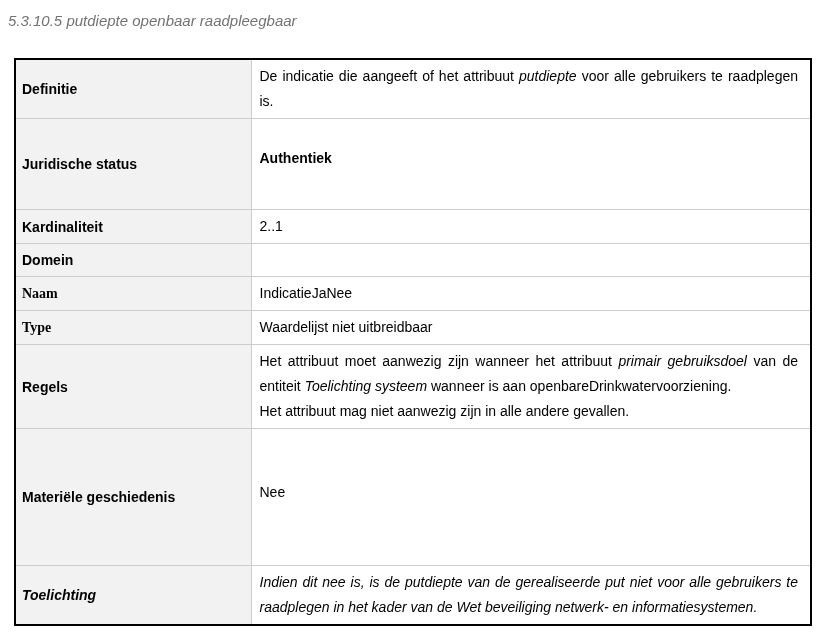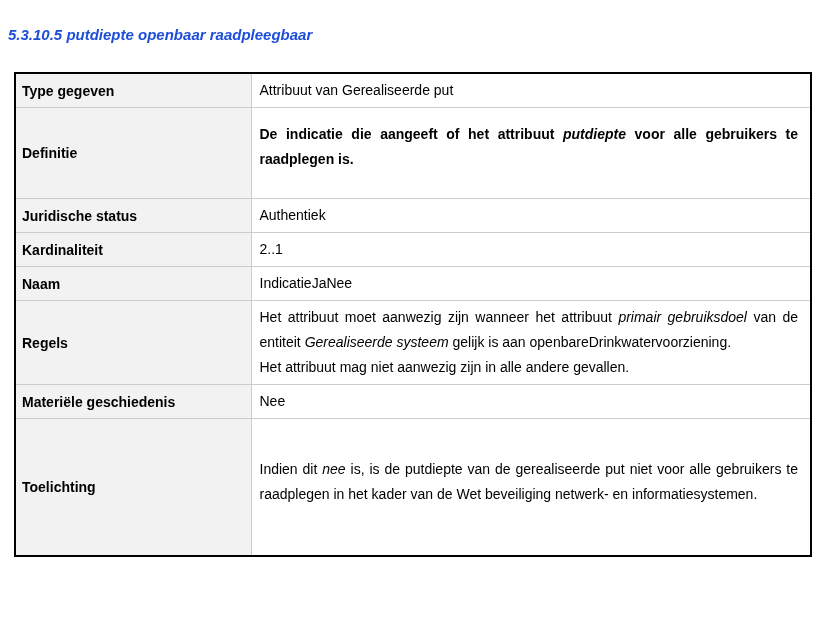--- a/index.html
+++ b/index.html
@@ -14,23 +14,23 @@
     width: 836px;
     height: 644px;
     box-sizing: border-box;
     padding: 8px;
     overflow: hidden;
     background: #ffffff;
   }
   .section-heading {
     font-style: italic;
     font-size: 15px;
-    color: #1d4ed8;
-    margin: 18px 0 0 0;
-    font-weight: bold;
+    color: #737373;
+    margin: 4px 0 0 0;
+    font-weight: normal;
   }
   table.attr-table {
     border-collapse: collapse;
     table-layout: fixed;
     width: 796px;
     margin: 29px 0 0 6px;
     border: 2px solid #000000;
   }
   table.attr-table td {
     border: 1px solid #cccccc;
@@ -38,20 +38,21 @@
     box-sizing: border-box;
     overflow: hidden;
   }
   td.label-cell {
     width: 236px;
     background: #f2f2f2;
     font-weight: bold;
     padding: 4px 6px 4px 6px;
   }
   td.label-cell.indent {
+    font-family: Liberation Serif, serif;
   }
   td.value-cell {
     width: 560px;
     background: #ffffff;
     padding: 4px 12px 4px 8px;
   }
   td.value-cell p {
     margin: 0;
     text-align: justify;
     line-height: 25px;
@@ -75,53 +76,57 @@
 </style>
 </head>
 <body>
 
 <div class="page">
   <h5 class="section-heading">5.3.10.5 putdiepte openbaar raadpleegbaar</h5>
 
   <table class="attr-table">
     <tbody>
         <tr>
-          <td class="label-cell">Type gegeven</td>
-          <td class="value-cell">
-            <p><span>Attribuut van Gerealiseerde put</span></p>
-          </td>
-        </tr>
-        <tr>
           <td class="label-cell">Definitie</td>
           <td class="value-cell">
             <p><span>De indicatie die aangeeft of het attribuut </span><em>putdiepte</em><span> voor alle gebruikers te raadplegen is.</span></p>
           </td>
         </tr>
         <tr>
           <td class="label-cell">Juridische status</td>
           <td class="value-cell">
             <p><span>Authentiek</span></p>
           </td>
         </tr>
         <tr>
           <td class="label-cell">Kardinaliteit</td>
           <td class="value-cell">
             <p><span>2..1</span></p>
           </td>
         </tr>
         <tr>
+          <td class="label-cell">Domein</td>
+          <td class="value-cell"></td>
+        </tr>
+        <tr>
           <td class="label-cell indent">Naam</td>
           <td class="value-cell">
             <p><span>IndicatieJaNee</span></p>
           </td>
         </tr>
         <tr>
+          <td class="label-cell indent">Type</td>
+          <td class="value-cell">
+            <p><span>Waardelijst niet uitbreidbaar</span></p>
+          </td>
+        </tr>
+        <tr>
           <td class="label-cell">Regels</td>
           <td class="value-cell">
-            <p><span>Het attribuut moet aanwezig zijn wanneer het attribuut </span><em>primair gebruiksdoel</em><span> van de entiteit </span><em>Gerealiseerde systeem</em><span> gelijk is aan openbareDrinkwatervoorziening.</span></p>
+            <p><span>Het attribuut moet aanwezig zijn wanneer het attribuut </span><em>primair gebruiksdoel</em><span> van de entiteit </span><em>Toelichting systeem</em><span> wanneer is aan openbareDrinkwatervoorziening.</span></p>
             <p><span>Het attribuut mag niet aanwezig zijn in alle andere gevallen.</span></p>
           </td>
         </tr>
         <tr>
           <td class="label-cell">Materiële geschiedenis</td>
           <td class="value-cell">
             <p><span>Nee</span></p>
           </td>
         </tr>
         <tr>

